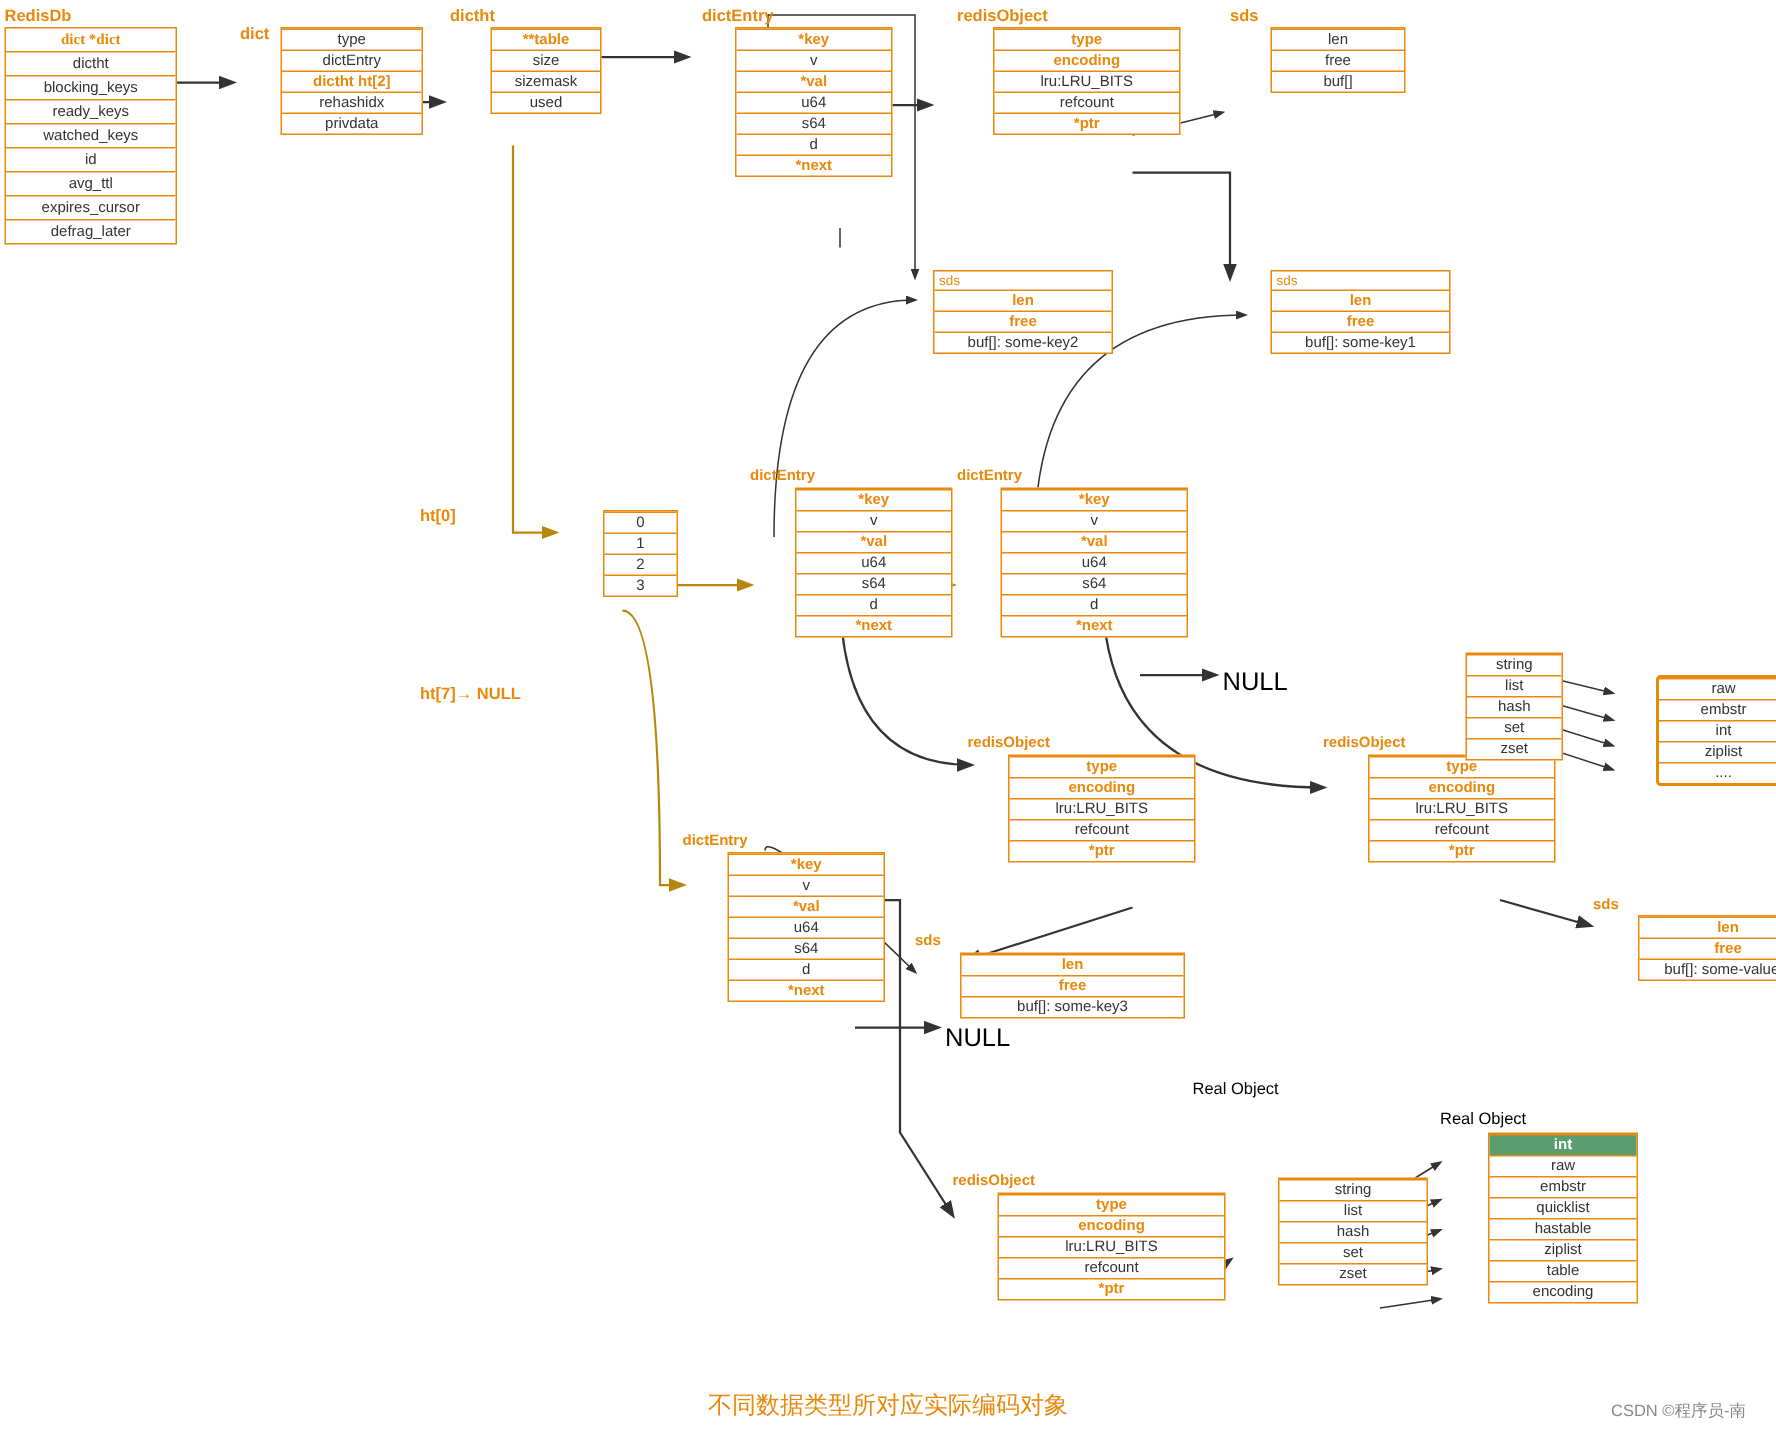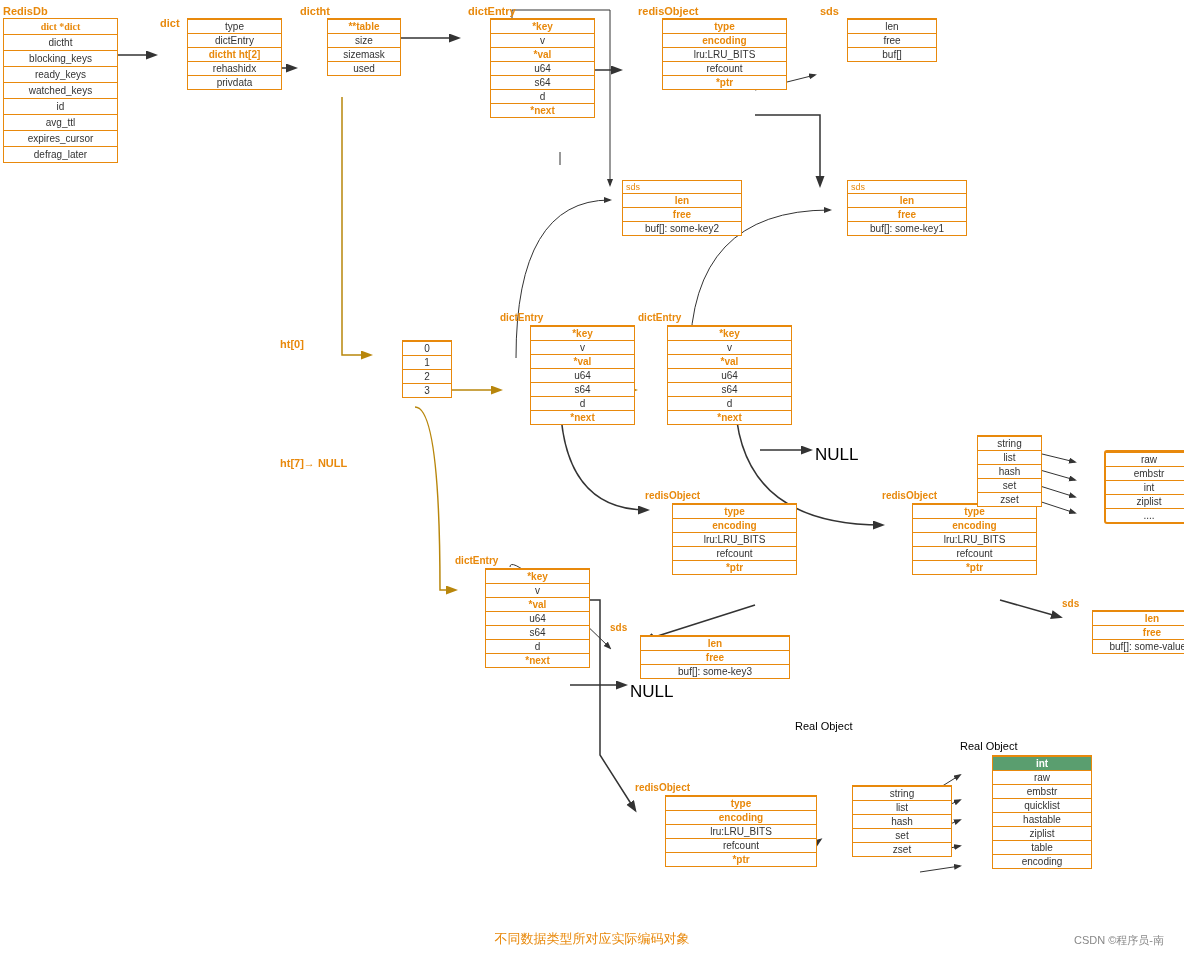--- a/index.html
+++ b/index.html
@@ -86,21 +86,21 @@
       width: 1184px;
       height: 960px;
       pointer-events: none;
       overflow: visible;
     }
     .footnote {
       position: absolute;
       bottom: 12px;
       left: 0; right: 0;
       text-align: center;
-      font-size: 13px;
+      font-size: 16px;
       color: #e8890c;
       font-family: Liberation Mono, monospace;
     }
     .csdn-label {
       position: absolute;
       bottom: 12px;
       right: 20px;
       font-size: 11px;
       color: #888;
     }

